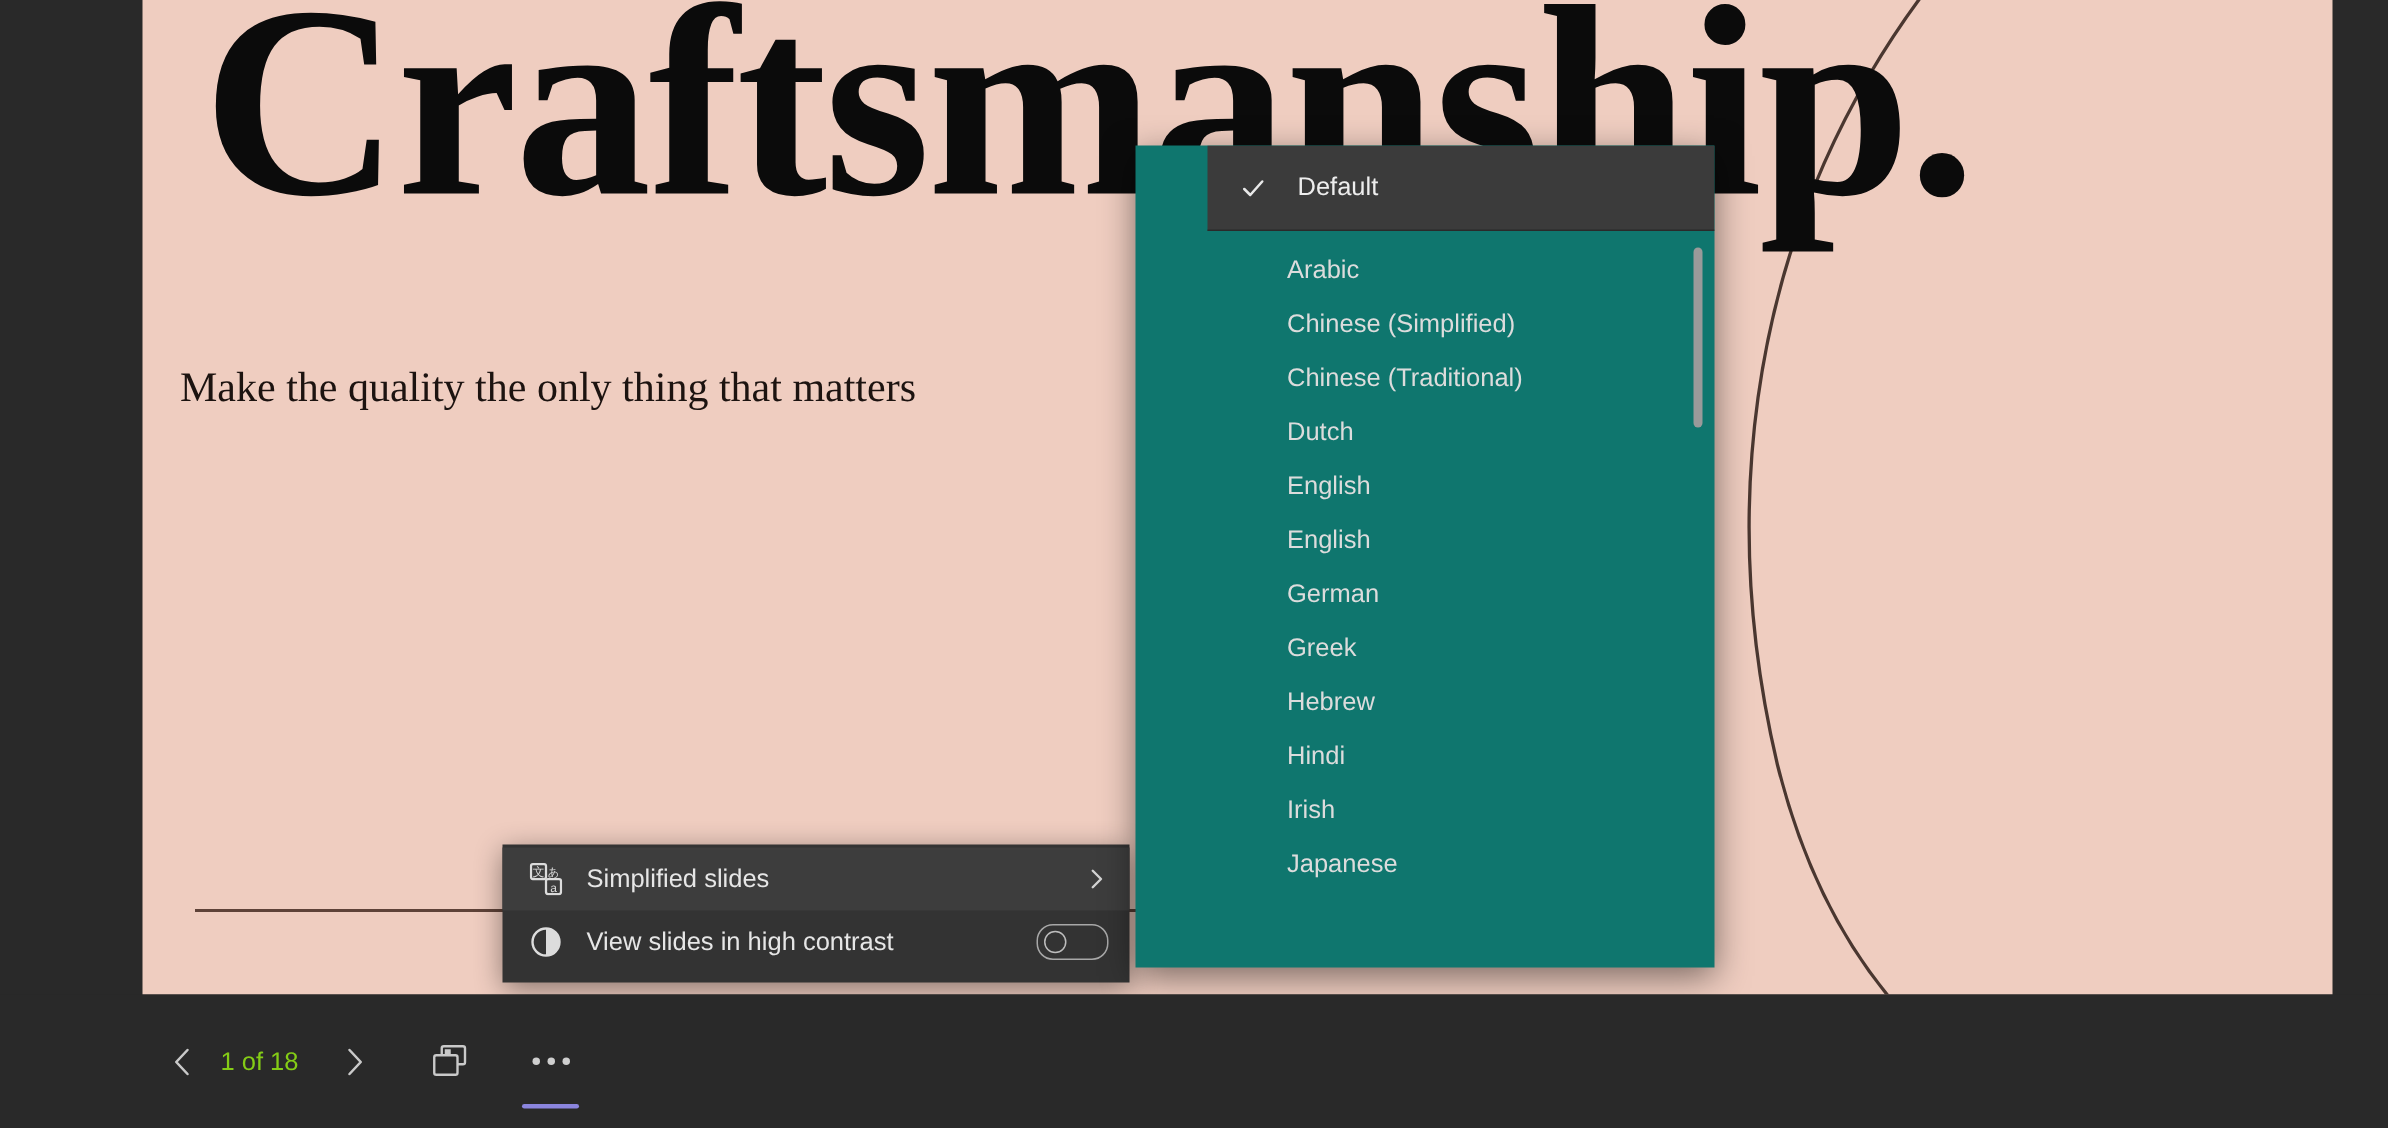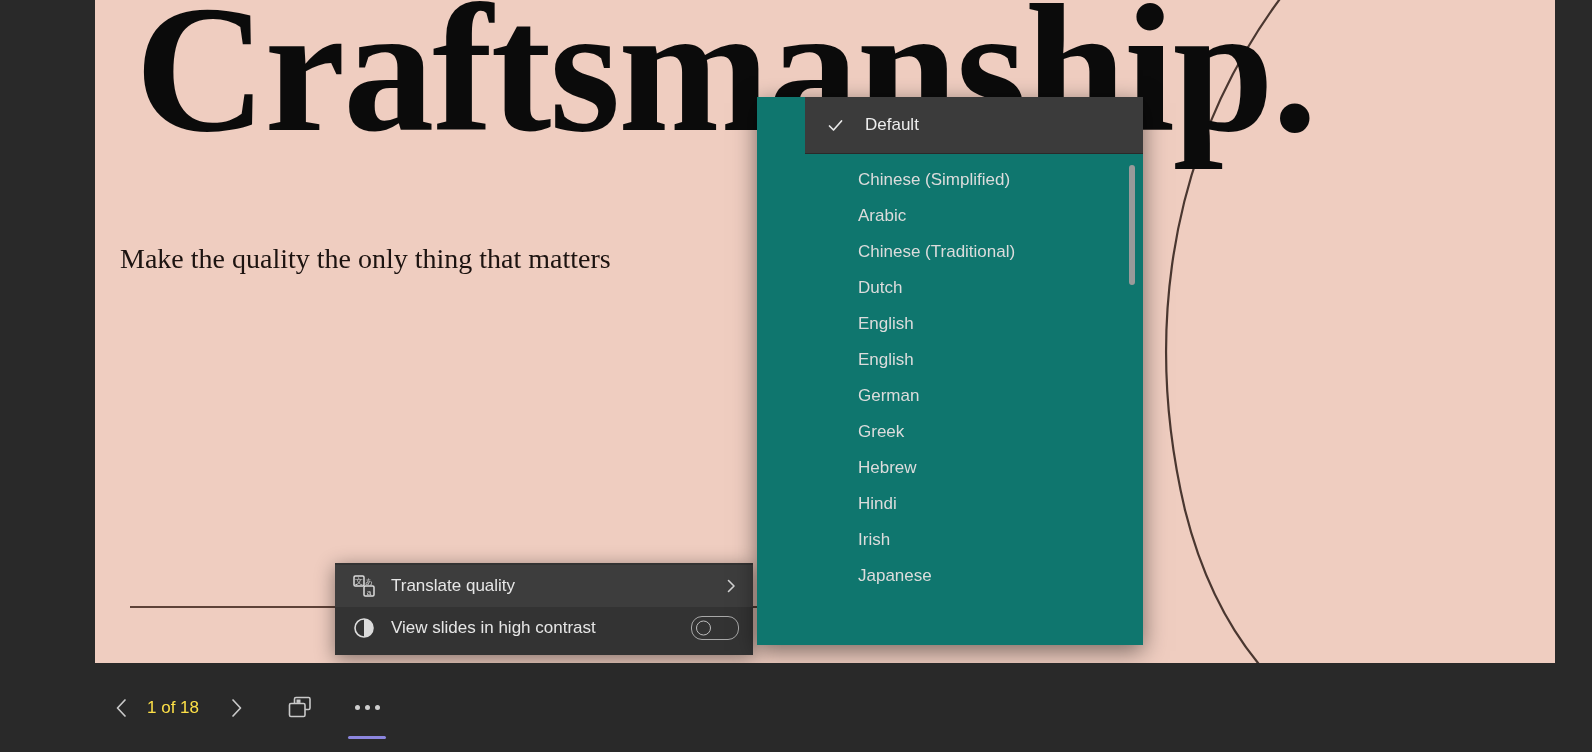--- a/index.html
+++ b/index.html
@@ -86,21 +86,21 @@
   .sb-btn {
     display: flex;
     align-items: center;
     justify-content: center;
     color: #C9C9C9;
     cursor: pointer;
     position: relative;
   }
   #prev-slide-button { margin-left: 105px; width: 34px; height: 34px; }
   #slide-counter {
-    color: #fde047;
+    color: #84cc16;
     font-size: 17px;
     margin-left: 8px;
     margin-right: 20px;
     white-space: nowrap;
   }
   #next-slide-button { width: 34px; height: 34px; }
   #slide-view-button { width: 38px; height: 38px; margin-left: 28px; }
   #more-options-button {
     width: 44px; height: 38px; margin-left: 26px;
     flex-direction: column;
@@ -245,21 +245,21 @@
     <div class="menu-row is-active">
       <span class="menu-ico">
         <svg width="22" height="22" viewBox="0 0 22 22">
           <rect x="1" y="1" width="10" height="10" rx="1.3" fill="none" stroke="#DCDCDC" stroke-width="1.5"></rect>
           <text x="6" y="9" font-size="8" text-anchor="middle" fill="#DCDCDC" font-family="DejaVu Sans, sans-serif">文</text>
           <rect x="11" y="11" width="10" height="10" rx="1.3" fill="none" stroke="#DCDCDC" stroke-width="1.5"></rect>
           <text x="16" y="19.5" font-size="8" text-anchor="middle" fill="#DCDCDC" font-family="Liberation Sans, sans-serif">a</text>
           <text x="16" y="9" font-size="7.5" text-anchor="middle" fill="#DCDCDC" font-family="DejaVu Sans, sans-serif">あ</text>
         </svg>
       </span>
-      <span class="menu-label">Translate quality</span>
+      <span class="menu-label">Simplified slides</span>
       <span class="menu-chevron">
         <svg width="16" height="16" viewBox="0 0 16 16">
           <path d="M5.5 2.5 L11 8 L5.5 13.5" fill="none" stroke="#D2D2D2" stroke-width="1.6" stroke-linecap="round" stroke-linejoin="round"></path>
         </svg>
       </span>
     </div>
 
     <div class="menu-row">
       <span class="menu-ico">
         <svg width="22" height="22" viewBox="0 0 22 22">
@@ -279,22 +279,22 @@
     <div id="language-default-row">
       <span class="check">
         <svg width="17" height="17" viewBox="0 0 17 17">
           <path d="M2.5 9 L6.5 13 L14.5 4" fill="none" stroke="#E8E8E8" stroke-width="1.7" stroke-linecap="round" stroke-linejoin="round"></path>
         </svg>
       </span>
       <span>Default</span>
     </div>
 
     <div id="language-list">
+        <div class="lang-item">Arabic</div>
         <div class="lang-item">Chinese (Simplified)</div>
-        <div class="lang-item">Arabic</div>
         <div class="lang-item">Chinese (Traditional)</div>
         <div class="lang-item">Dutch</div>
         <div class="lang-item">English</div>
         <div class="lang-item">English</div>
         <div class="lang-item">German</div>
         <div class="lang-item">Greek</div>
         <div class="lang-item">Hebrew</div>
         <div class="lang-item">Hindi</div>
         <div class="lang-item">Irish</div>
         <div class="lang-item">Japanese</div>

